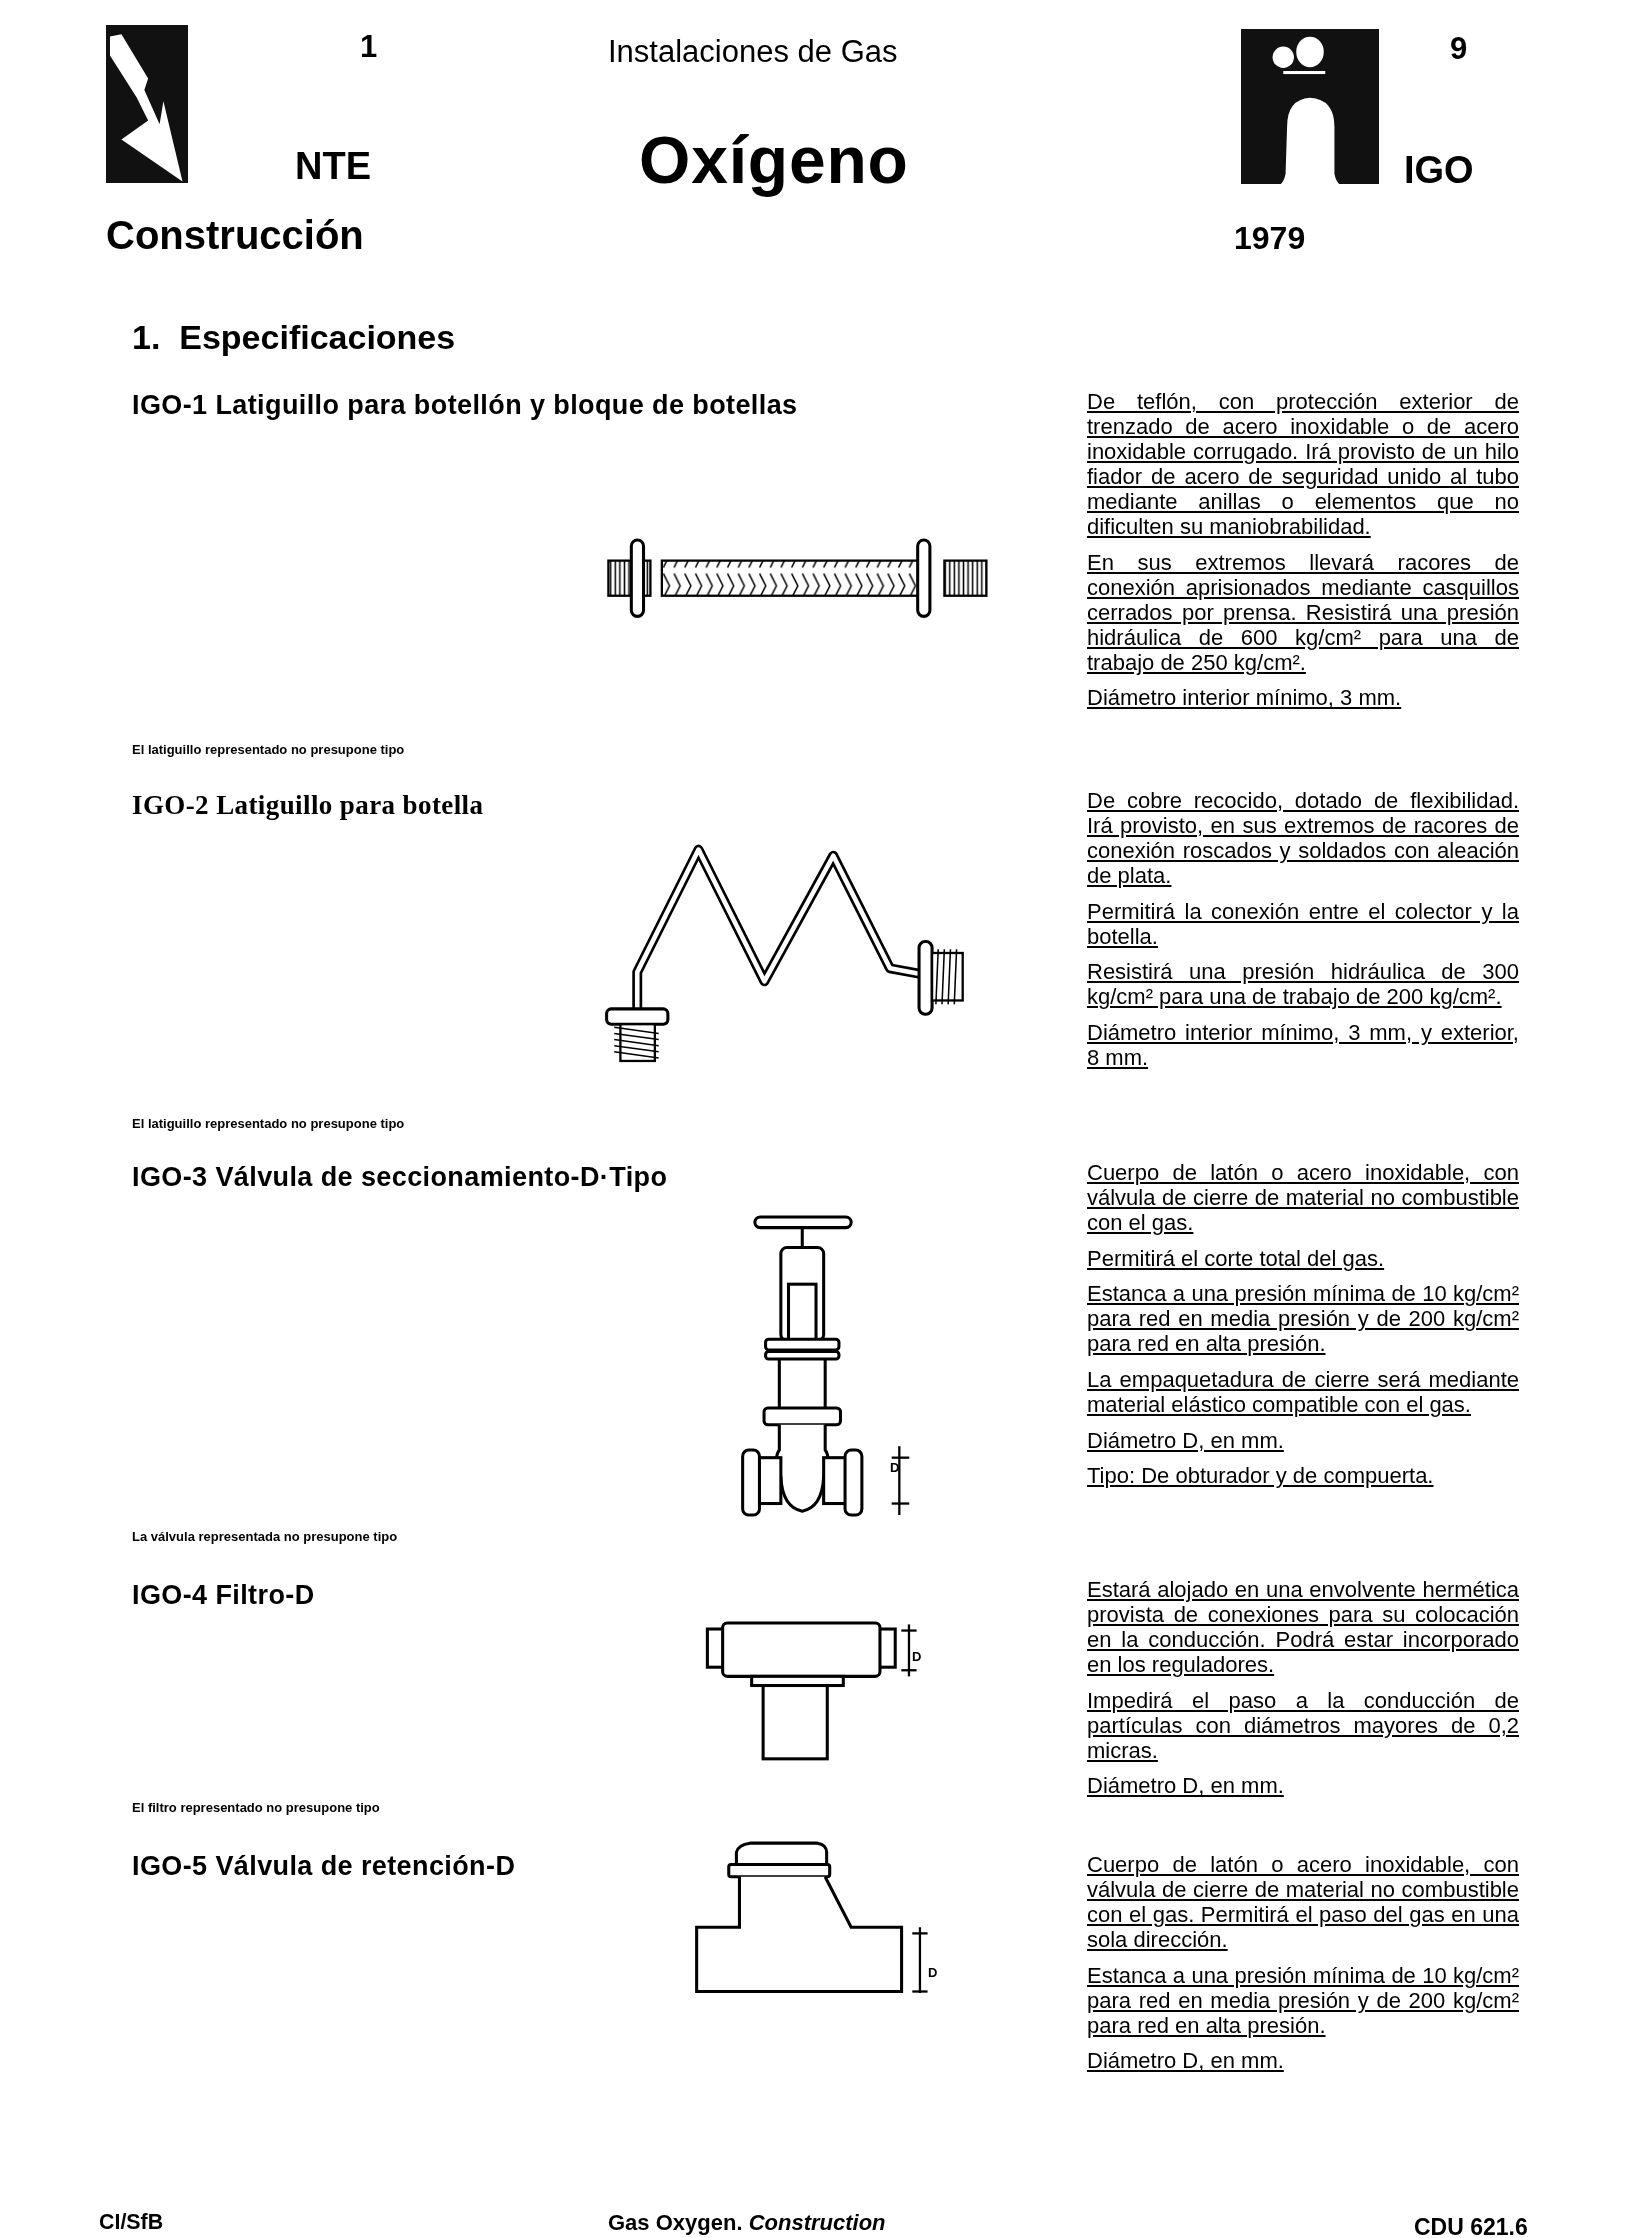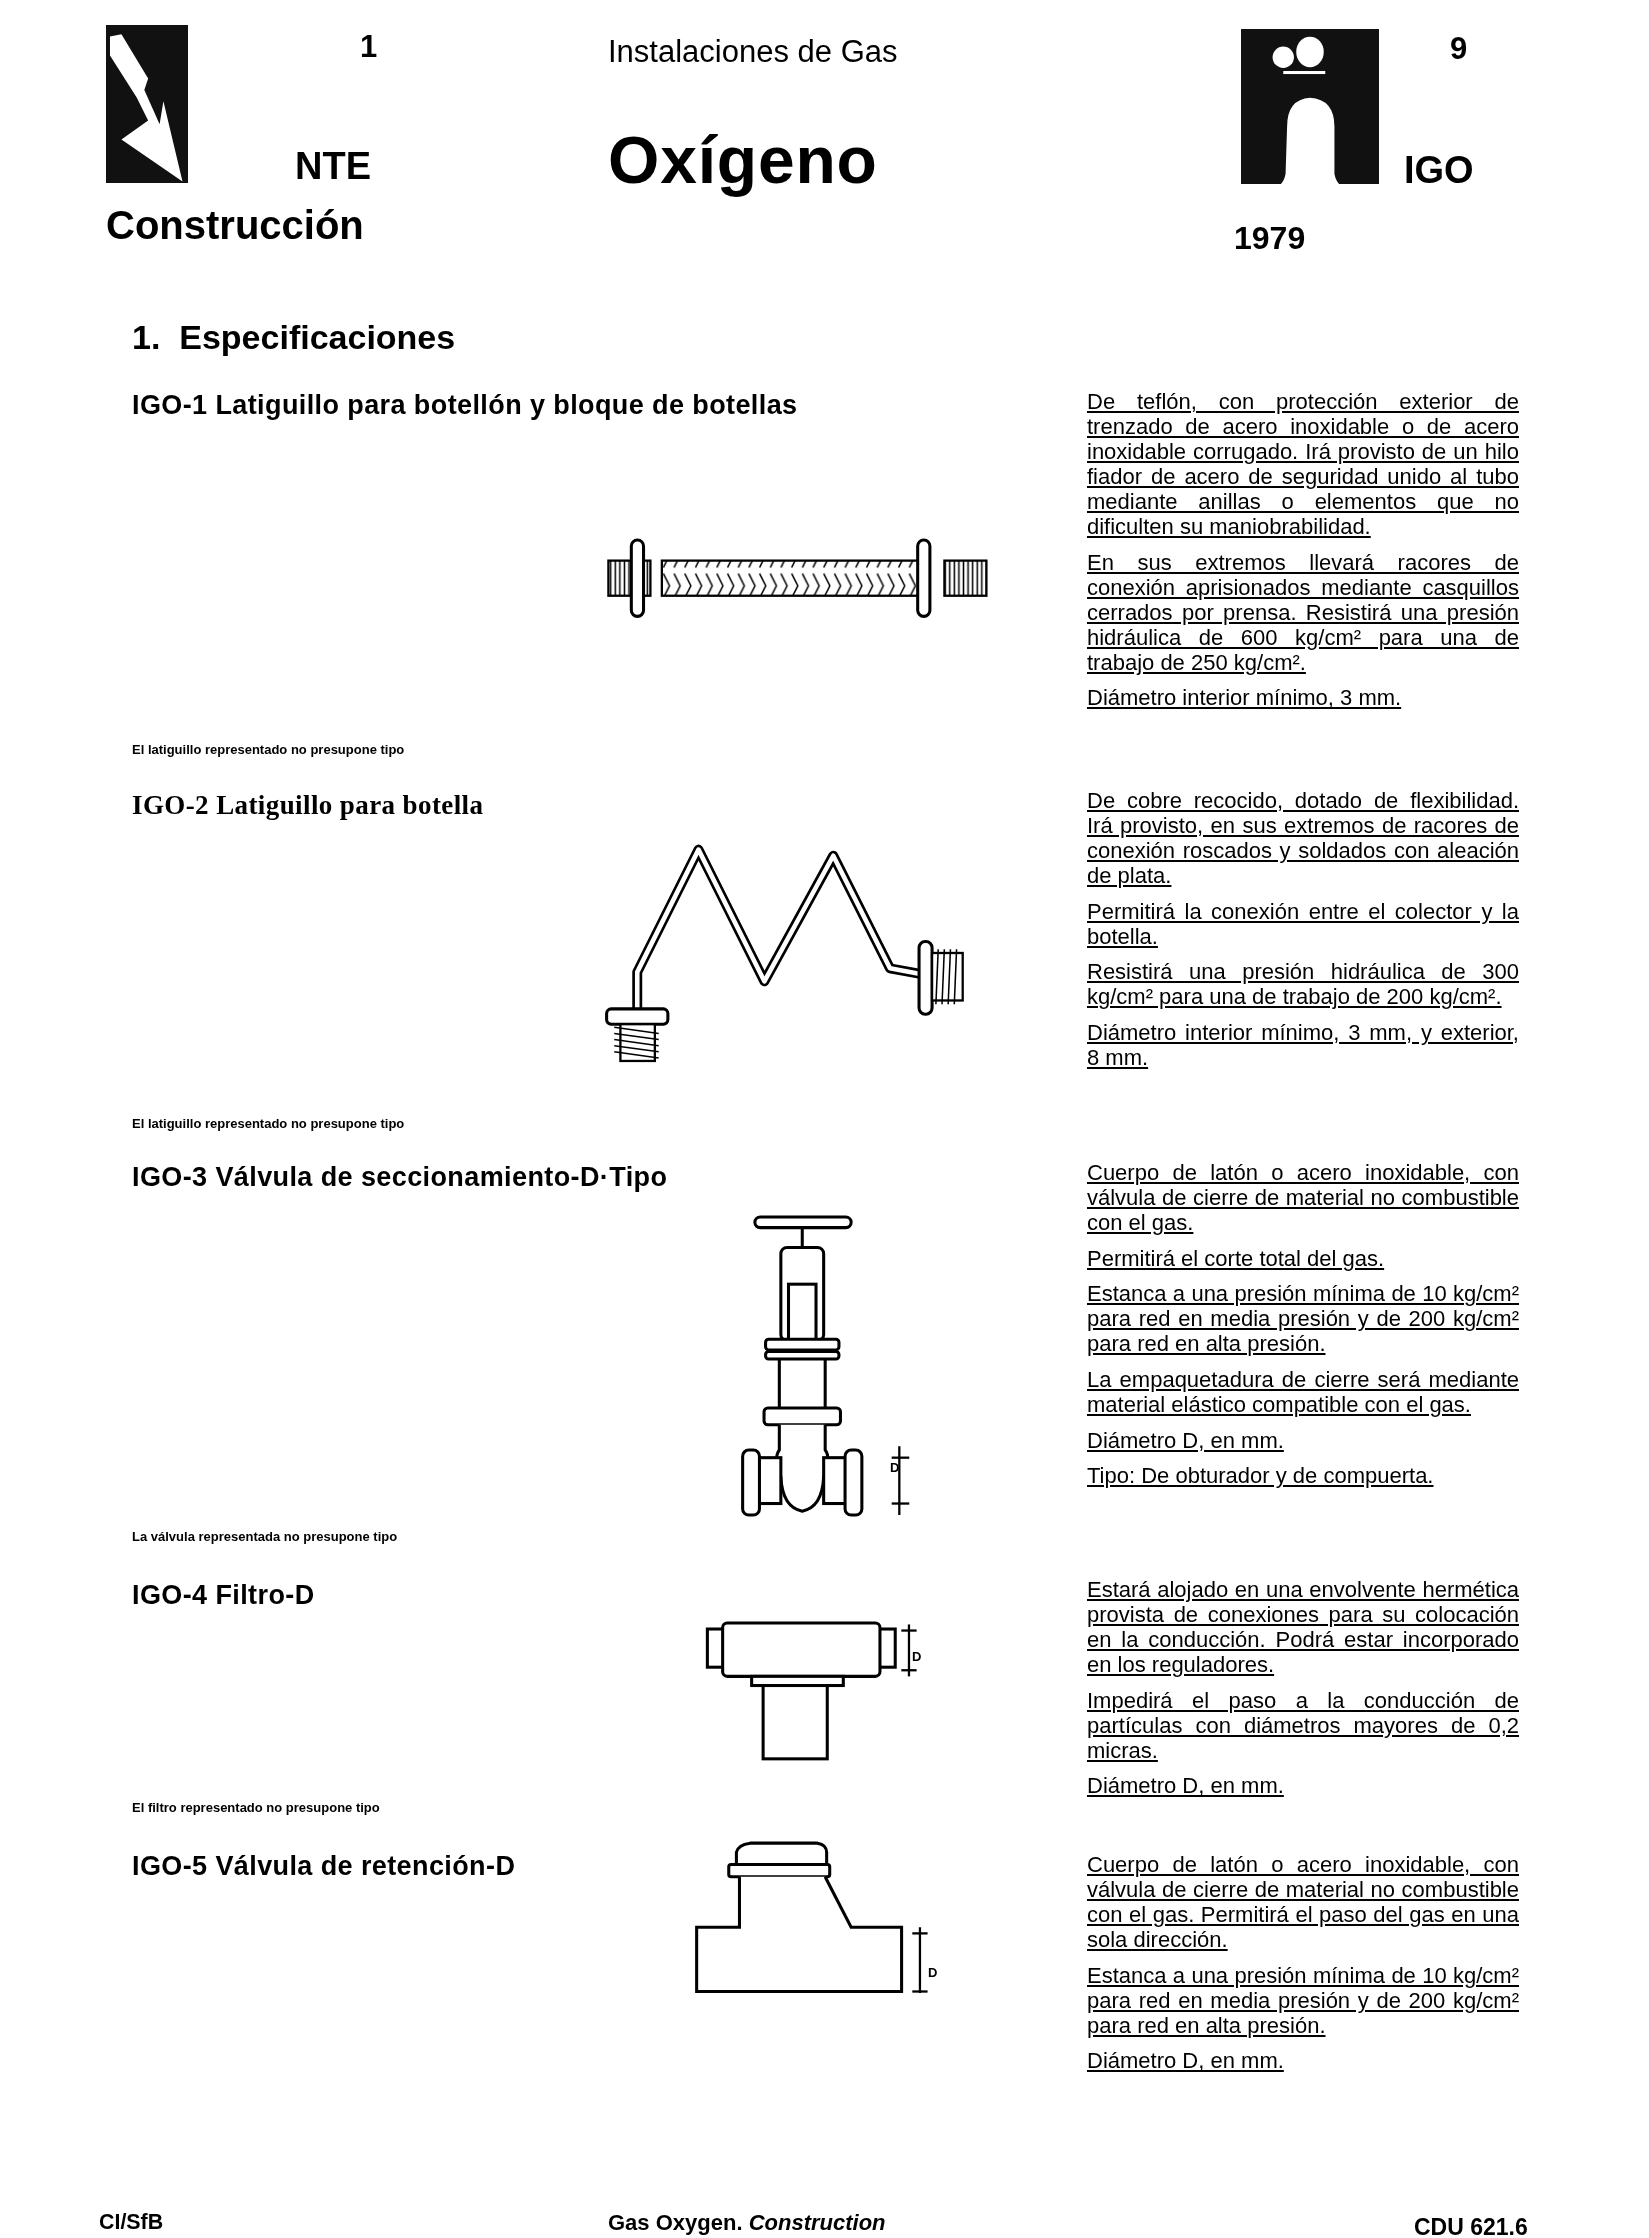--- a/index.html
+++ b/index.html
@@ -3,41 +3,41 @@
 <meta charset="utf-8">
 <style>
   html, body { margin:0; padding:0; background:#ffffff; }
   body { width:1649px; height:2239px; position:relative; overflow:hidden; color:#000;
          font-family:"Liberation Sans", "DejaVu Sans", sans-serif; }
   .abs { position:absolute; }
   .logo { position:absolute; background:#111; }
   .hdr-num { font-size:31px; font-weight:bold; }
   .hdr-code { font-size:38px; font-weight:bold; }
   .hdr-sub { font-size:31px; }
-  .title { font-size:66px; font-weight:bold; letter-spacing:0.8px; }
+  .title { font-size:66px; font-weight:bold; letter-spacing:0.8px;margin-left:31px; }
   .section { font-size:34px; font-weight:bold; }
   .item-title { font-size:27px; font-weight:bold; letter-spacing:0.4px; }
   .caption { font-size:13px; font-weight:bold; }
   .desc { position:absolute; left:1087px; width:432px; font-size:22px; line-height:25px;
           text-align:justify;text-decoration:underline; }
   .desc p { margin:0 0 10.7px 0; }
   .footer { font-size:23px; font-weight:bold; }
   svg { position:absolute; overflow:visible; }
 </style>
 </head>
 <body>
 
 <div class="logo" style="left:106px;top:25px;width:82px;height:158px;">
   <svg width="82" height="158" style="left:0;top:0" viewBox="0 0 107 207">
     <path d="M5 15 L20 12 L55 70 L50 85 L70 130 L75 100 L100 205 L20 150 L55 125 L40 95 L5 40 Z" fill="#fff"></path>
   </svg>
 </div>
 <div class="abs hdr-num" style="left:360px;top:29px;">1</div>
 <div class="abs hdr-code" style="left:295px;top:145px;">NTE</div>
-<div class="abs" style="left:106px;top:203px;font-size:40px;font-weight:bold;">Construcción</div>
+<div class="abs" style="left:106px;top:213px;font-size:40px;font-weight:bold;">Construcción</div>
 
 <div class="abs hdr-sub" style="left:608px;top:34px;">Instalaciones de Gas</div>
 <div class="abs title" style="left:608px;top:122px;">Oxígeno</div>
 
 <div class="logo" style="left:1241px;top:29px;width:138px;height:155px;">
   <svg width="138" height="155" style="left:0;top:0" viewBox="0 0 180 203">
     <circle cx="55" cy="37" r="14" fill="#fff"></circle>
     <ellipse cx="90" cy="30" rx="18" ry="20" fill="#fff"></ellipse>
     <rect x="55" y="55" width="55" height="4" fill="#fff"></rect>
     <path d="M60 128 Q60 92 90 90 Q122 92 122 128 L122 190 Q124 200 130 205 L50 205 Q56 200 58 190 Z" fill="#fff"></path>

